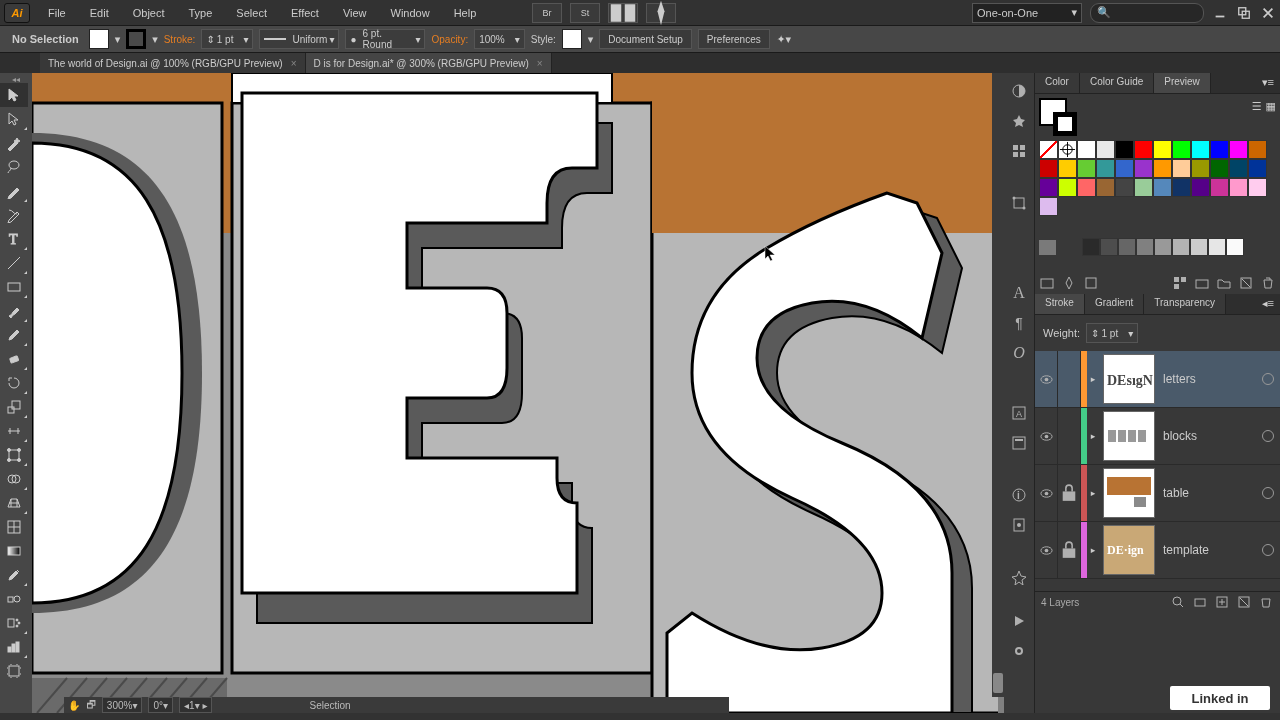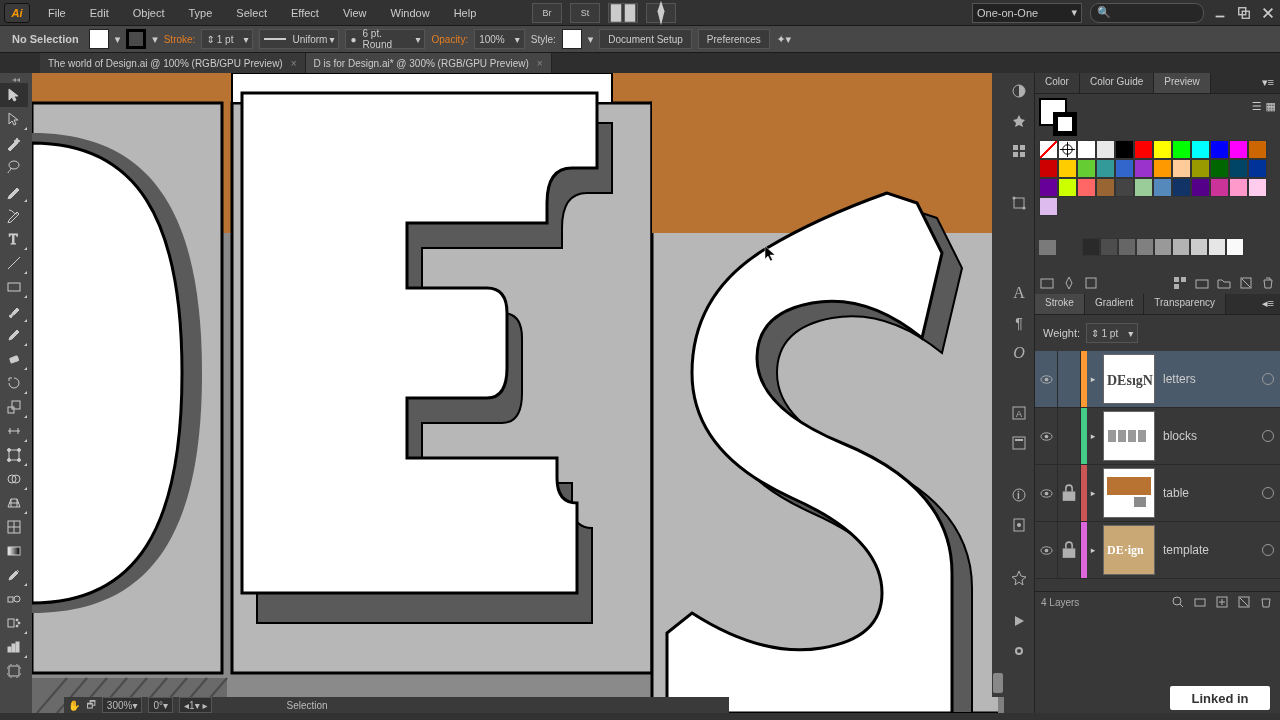--- a/index.html
+++ b/index.html
@@ -376,21 +376,21 @@
     <svg class="cursor-arrow" viewBox="0 0 12 18">
         <path d="M1 1l0 13 3-3 2.5 5 2-1-2.5-5 5 0z" fill="#000" stroke="#fff" stroke-width="0.5"></path>
       </svg>
 
     <div class="statusbar">
       <div>✋</div>
       <div>🗗</div>
       <div class="status-dd"><span>300%</span> ▾</div>
       <div class="status-dd"><span>0°</span> ▾</div>
       <div class="status-dd">◂ <span>1</span> ▾ ▸</div>
-      <span style="margin-left:68px">Selection</span>
+      <span style="margin-left:91px">Selection</span>
     </div>
   </div>
 
   <div class="dock-right">
     <div class="dock-icon">
         <svg viewBox="0 0 16 16">
           <circle cx="8" cy="8" r="6" fill="none" stroke="#b0b0b0"></circle>
           <path d="M8 2a6 6 0 0 1 0 12z" fill="#b0b0b0"></path>
         </svg>
       </div>

